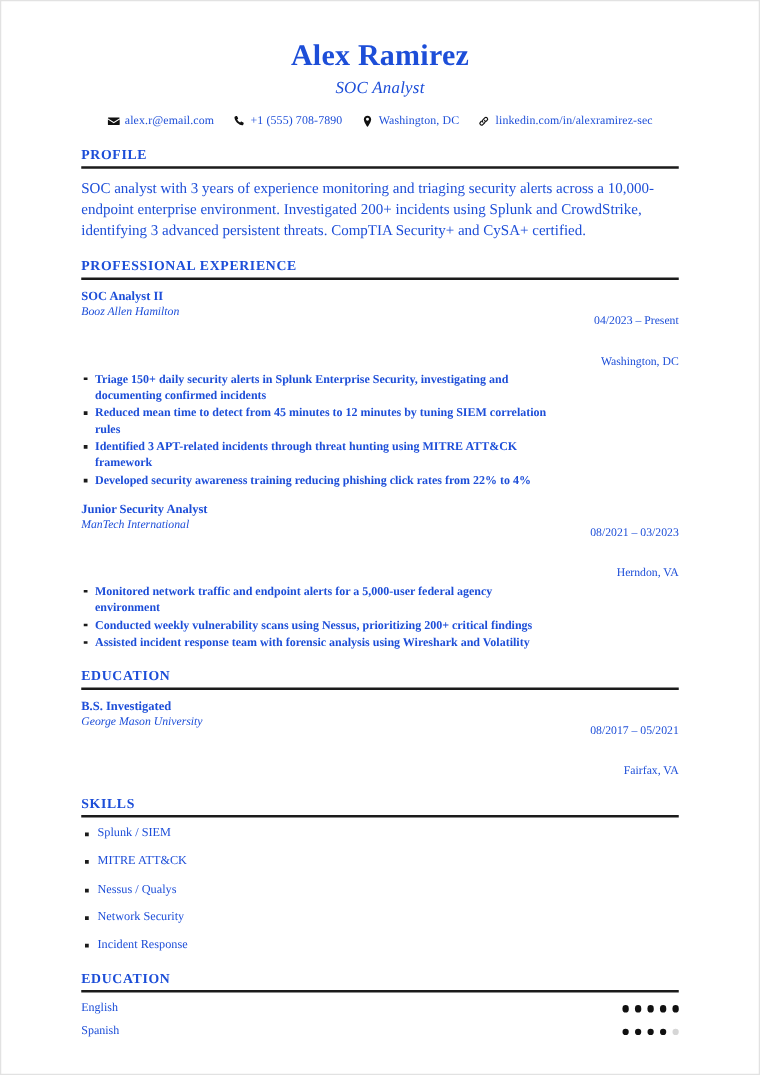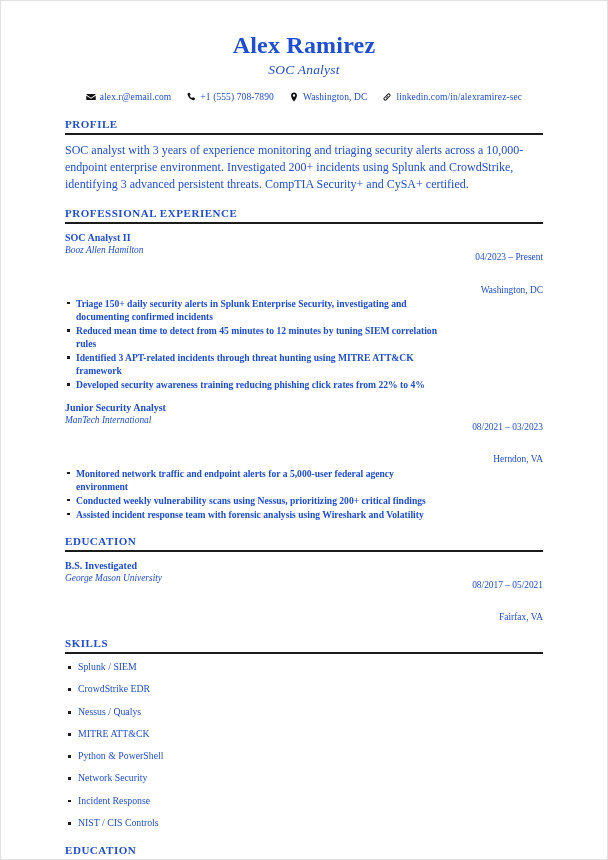--- a/index.html
+++ b/index.html
@@ -315,27 +315,24 @@
           </div>
         </div>
       </div>
   </div>
 
   <div class="section">
     <div class="section-heading">SKILLS</div>
     <div class="section-rule"></div>
     <ul class="skills-list" id="skills-list">
         <li>Splunk / SIEM</li>
-        <li>CrowdStrike EDR</li>
+        <li>MITRE ATT&amp;CK</li>
         <li>Nessus / Qualys</li>
-        <li>MITRE ATT&amp;CK</li>
-        <li>Python &amp; PowerShell</li>
         <li>Network Security</li>
         <li>Incident Response</li>
-        <li>NIST / CIS Controls</li>
       </ul>
   </div>
 
   <div class="section">
     <div class="section-heading">EDUCATION</div>
     <div class="section-rule"></div>
     <div class="lang-grid" id="languages-grid">
         <div class="lang-item">
           <span class="lang-name">English</span>
           <span class="lang-dots">

